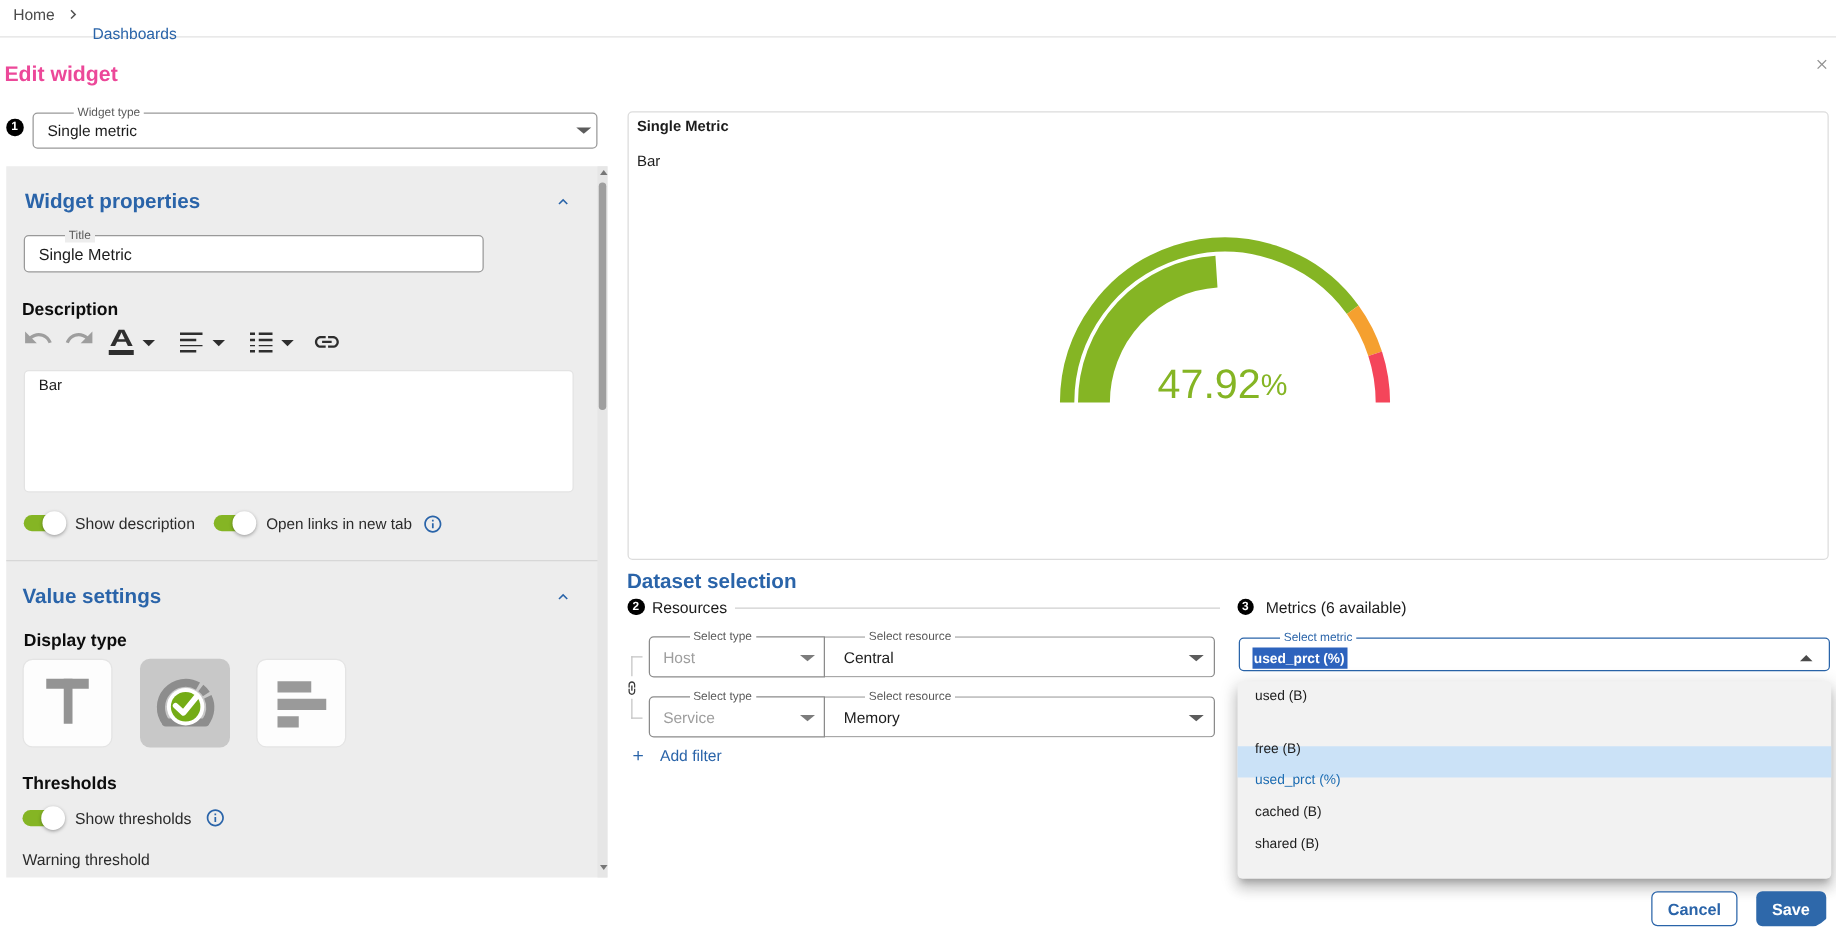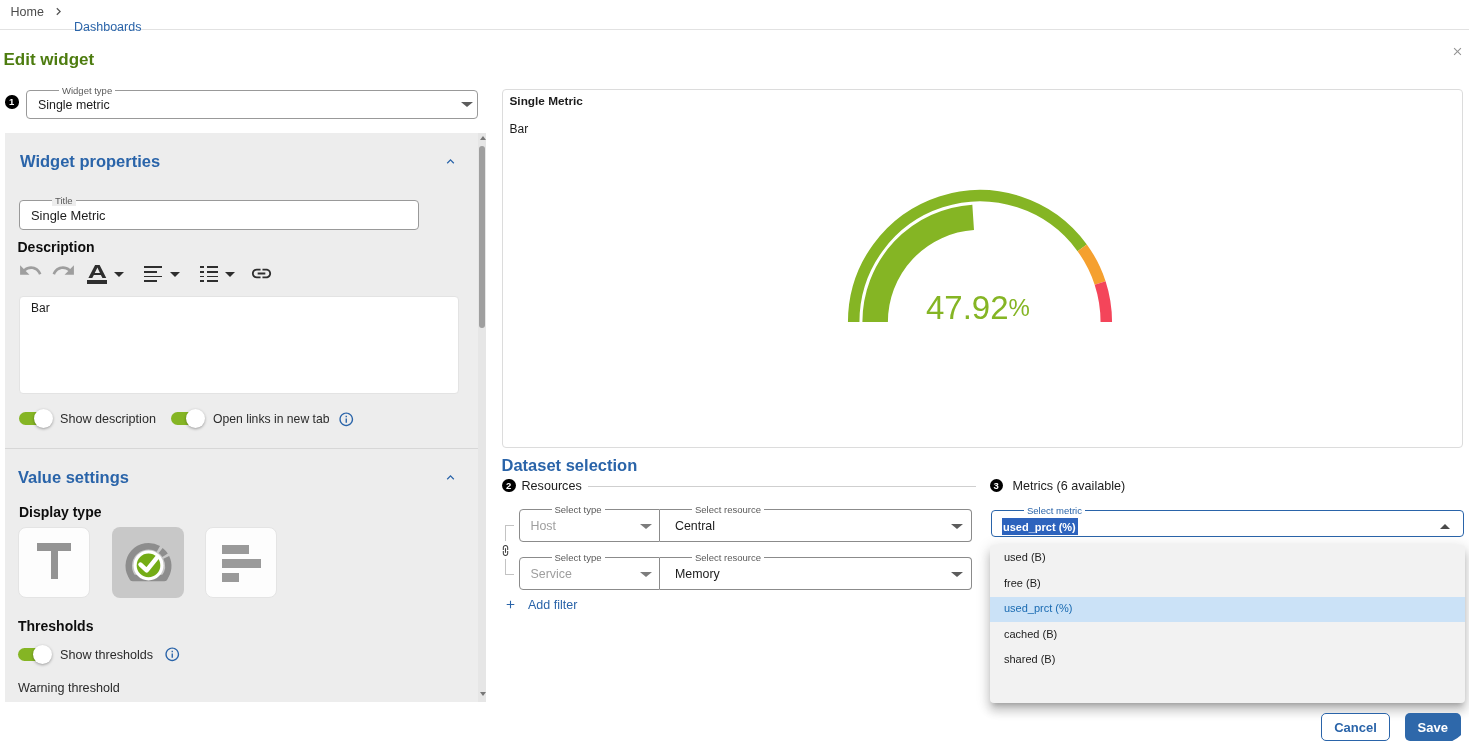--- a/index.html
+++ b/index.html
@@ -1,20 +1,20 @@
 <!DOCTYPE html>
 <html><head>
 <meta charset="utf-8">
 <style>
   html,body{margin:0;padding:0;background:#fff;}
   *{box-sizing:border-box;}
   #app{position:relative;width:1469px;height:743px;overflow:hidden;background:#fff;
        font-family:"Liberation Sans",sans-serif;color:#1c1c1c;border-radius:27px;}
   .abs{position:absolute;}
-  .h1{font-size:17px;font-weight:bold;color:#4d7c0f;}
+  .h1{font-size:17px;font-weight:bold;color:#ec4899;}
   .h2{font-size:16.5px;font-weight:bold;color:#2a64a9;}
   .b14{font-size:14px;font-weight:bold;color:#0d0d0d;}
   .t13{font-size:12.6px;color:#2b2b2b;text-align:right;}
   .circ{position:absolute;width:13.5px;height:13.5px;border-radius:50%;background:#000;
         color:#fff;font-size:9.5px;font-weight:bold;text-align:center;line-height:13.5px;}
   .sel{position:absolute;background:#fff;border:1px solid #999;border-radius:4px;}
   .sel .lab{position:absolute;top:-6px;left:8px;font-size:9.5px;color:#5a5a5a;background:#fff;
             padding:0 3px;line-height:11px;white-space:nowrap;margin-left:24px;}
   .sel .val{position:absolute;left:11px;top:0;font-size:12.4px;color:#1c1c1c;white-space:nowrap;line-height:29.5px;}
   .caret{position:absolute;width:0;height:0;border-left:6px solid transparent;
@@ -52,21 +52,21 @@
 <div class="abs" style="left:478px;top:133px;width:8px;height:569px;background:#e6e6e6;"></div>
 <div class="abs" style="left:479px;top:146px;width:6px;height:182px;background:#9f9f9f;border-radius:3px;"></div>
 <div class="abs" style="left:479.5px;top:136px;width:0;height:0;border-left:3px solid transparent;border-right:3px solid transparent;border-bottom:4px solid #777;"></div>
 <div class="abs" style="left:479.5px;top:692px;width:0;height:0;border-left:3px solid transparent;border-right:3px solid transparent;border-top:4px solid #777;"></div>
 
 <div class="abs h2" style="left:20px;top:151px;line-height:20px;">Widget properties</div>
 <svg class="abs" style="left:443px;top:154px;" width="15" height="15" viewBox="0 0 24 24">
       <path fill="#2a64a9" d="M12 8l-6 6 1.41 1.41L12 10.83l4.59 4.58L18 14z"></path>
     </svg>
 
-<div class="sel" style="left:19px;top:200px;width:400px;height:30px;">
+<div class="sel" style="left:19px;top:188px;width:368px;height:30px;">
   <div class="lab" style="background:#ededed;">Title</div>
   <div class="val" style="line-height:30px;font-size:12.9px;">Single Metric</div>
 </div>
 
 <div class="abs b14" style="left:17.5px;top:240px;line-height:15px;">Description</div>
 
 <svg class="abs" style="left:18px;top:258px;" width="25" height="25" viewBox="0 0 24 24">
       <path fill="#9e9e9e" d="M12.5 8c-2.65 0-5.05.99-6.9 2.6L2 7v9h9l-3.62-3.62c1.39-1.16 3.16-1.88 5.12-1.88 3.54 0 6.55 2.31 7.6 5.5l2.37-.78C21.08 11.03 17.15 8 12.5 8z"></path>
     </svg>
 <svg class="abs" style="left:51px;top:258px;" width="25" height="25" viewBox="0 0 24 24">
@@ -204,21 +204,21 @@
   <div class="lab" style="color:#2a64a9;">Select metric</div>
 </div>
 <div class="abs" style="left:1001.8px;top:518px;width:76.3px;height:17px;background:#2d63bd;"></div>
 <div class="abs" style="left:1003px;top:520.5px;color:#fff;font-size:11px;font-weight:bold;line-height:12px;">used_prct (%)</div>
 <div class="abs" style="left:1440px;top:523.5px;width:0;height:0;border-left:5px solid transparent;border-right:5px solid transparent;border-bottom:5.5px solid #4a4a4a;"></div>
 
 <div class="abs" style="left:990px;top:545px;width:475px;height:158px;background:#f2f2f2;border-radius:4px;box-shadow:0 5px 5px -3px rgba(0,0,0,.2),0 8px 10px 1px rgba(0,0,0,.14),0 3px 14px 2px rgba(0,0,0,.12);"></div>
 <div class="abs" style="left:990px;top:596.5px;width:475px;height:25px;background:#cbe2f7;"></div>
 <div class="abs" style="left:1004px;top:545px;width:440px;font-size:11px;color:#1c1c1c;">
   <div style="height:25.5px;line-height:25.5px;">used (B)</div>
-  <div style="height:25.5px;line-height:25.5px;">free (B)</div>
+  <div style="height:25.5px;line-height:25.5px;margin-top:16px;">free (B)</div>
   <div style="height:25.5px;line-height:25.5px;color:#1a6bb2;">used_prct (%)</div>
   <div style="height:25.5px;line-height:25.5px;">cached (B)</div>
   <div style="height:25.5px;line-height:25.5px;">shared (B)</div>
 </div>
 
 <div class="abs" style="left:1321px;top:713px;width:69px;height:28px;border:1px solid #2a64a9;border-radius:5px;background:#fff;color:#2a64a9;font-size:13px;font-weight:bold;display:flex;align-items:center;justify-content:center;">Cancel</div>
 <div class="abs" style="left:1404.5px;top:713px;width:56.5px;height:28px;border-radius:5px;background:#2e68aa;color:#fff;font-size:13px;font-weight:bold;display:flex;align-items:center;justify-content:center;">Save</div>
 
 </div>
 

